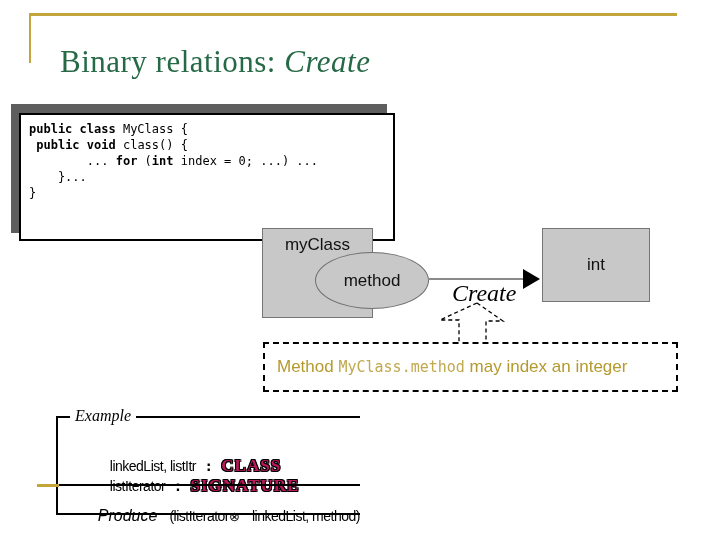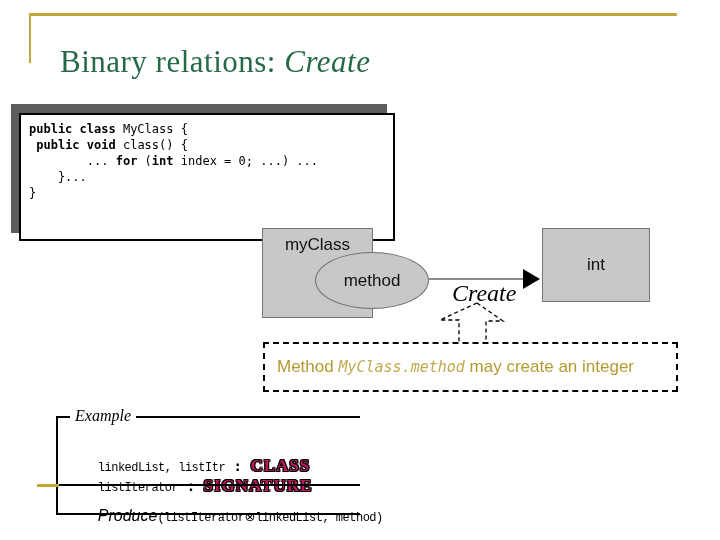--- a/index.html
+++ b/index.html
@@ -34,31 +34,31 @@
   .relation-arrowhead{position:absolute;left:523px;top:269px;width:0;height:0;z-index:4;
         border-top:10px solid transparent;border-bottom:10px solid transparent;border-left:17px solid #000;}
   .create-label{position:absolute;left:452px;top:280px;font-family:"Liberation Serif",serif;
         font-style:italic;font-size:24px;color:#000;z-index:4;}
   .dashed-arrow{position:absolute;left:430px;top:302px;z-index:4;}
 
   
   .note-box{position:absolute;left:263px;top:342px;width:415px;height:50px;border:2px dashed #000;
         box-sizing:border-box;background:#fff;display:flex;align-items:center;padding-left:12px;z-index:2;}
   .note-sans{font-family:"Liberation Sans",sans-serif;font-size:17px;color:#B49A2E;white-space:pre;}
-  .note-mono{font-family:"DejaVu Sans Mono",monospace;font-size:15px;color:#C0A94E;white-space:pre;font-style:italic;}
+  .note-mono{font-family:"DejaVu Sans Mono",monospace;font-size:15px;color:#C0A94E;white-space:pre;}
 
   
   .ex-left{position:absolute;left:56px;top:416px;width:2px;height:99px;background:#000;}
   .ex-top{position:absolute;left:56px;top:416px;width:304px;height:2px;background:#000;}
   .ex-sep{position:absolute;left:56px;top:484px;width:304px;height:2px;background:#000;}
   .ex-bottom{position:absolute;left:56px;top:513px;width:304px;height:2px;background:#000;}
   .ex-legend{position:absolute;left:62px;top:407px;background:#fff;padding:0 5px;
         font-family:"Liberation Serif",serif;font-style:italic;font-size:16px;color:#000;margin-left:8px;}
   .ex-row{position:absolute;left:80px;white-space:pre;color:#000;}
-  .ex-row .mono{font-family:Liberation Mono, monospace;font-size:12px;letter-spacing:-0.5px;white-space:pre;}
+  .ex-row .mono{font-family:Liberation Sans, sans-serif;font-size:14px;letter-spacing:-0.5px;white-space:pre;margin-left:12px;}
   .ex-row .colon{font-family:"DejaVu Sans Mono",monospace;font-size:14px;font-weight:bold;white-space:pre;}
   .ex-row .bb{font-family:"Liberation Serif",serif;font-weight:bold;font-size:17px;color:#be185d;letter-spacing:1px;
         text-shadow:-1px -1px 0 #000,1px -1px 0 #000,-1px 1px 0 #000,1px 1px 0 #000,
                     -1px 0 0 #000,1px 0 0 #000,0 -1px 0 #000,0 1px 0 #000;white-space:pre;}
   .ex-row .prod{font-family:Liberation Sans, sans-serif;font-style:italic;font-size:16px;white-space:pre;}
   .ex-row .ox{font-family:"DejaVu Sans",sans-serif;font-size:13px;}
   .ex-row1{top:438px;}
   .ex-row2{top:458px;}
   .ex-row3{top:489px;}
 </style>
@@ -101,21 +101,21 @@
   <div class="create-label">Create</div>
 
   <svg class="dashed-arrow" width="90" height="42" viewBox="0 0 90 42">
     <polyline points="47,1 10,18 29,18 29,41" fill="none" stroke="#000" stroke-width="1.3" stroke-dasharray="4,3"></polyline>
     <polyline points="47,1 73,19 56,19 56,41" fill="none" stroke="#000" stroke-width="1.3" stroke-dasharray="4,3"></polyline>
   </svg>
 
   <div class="note-box">
     <span class="note-sans">Method </span>
       <span class="note-mono">MyClass.method</span>
-      <span class="note-sans"> may create an integer</span>
+      <span class="note-sans"> may index an integer</span>
   </div>
 
   <div class="ex-left"></div>
   <div class="ex-top"></div>
   <div class="ex-legend">Example</div>
 
   <div class="ex-row ex-row1">
     <span class="mono">linkedList, listItr</span><span class="colon"> : </span><span class="bb">CLASS</span>
   </div>
   <div class="ex-row ex-row2">

